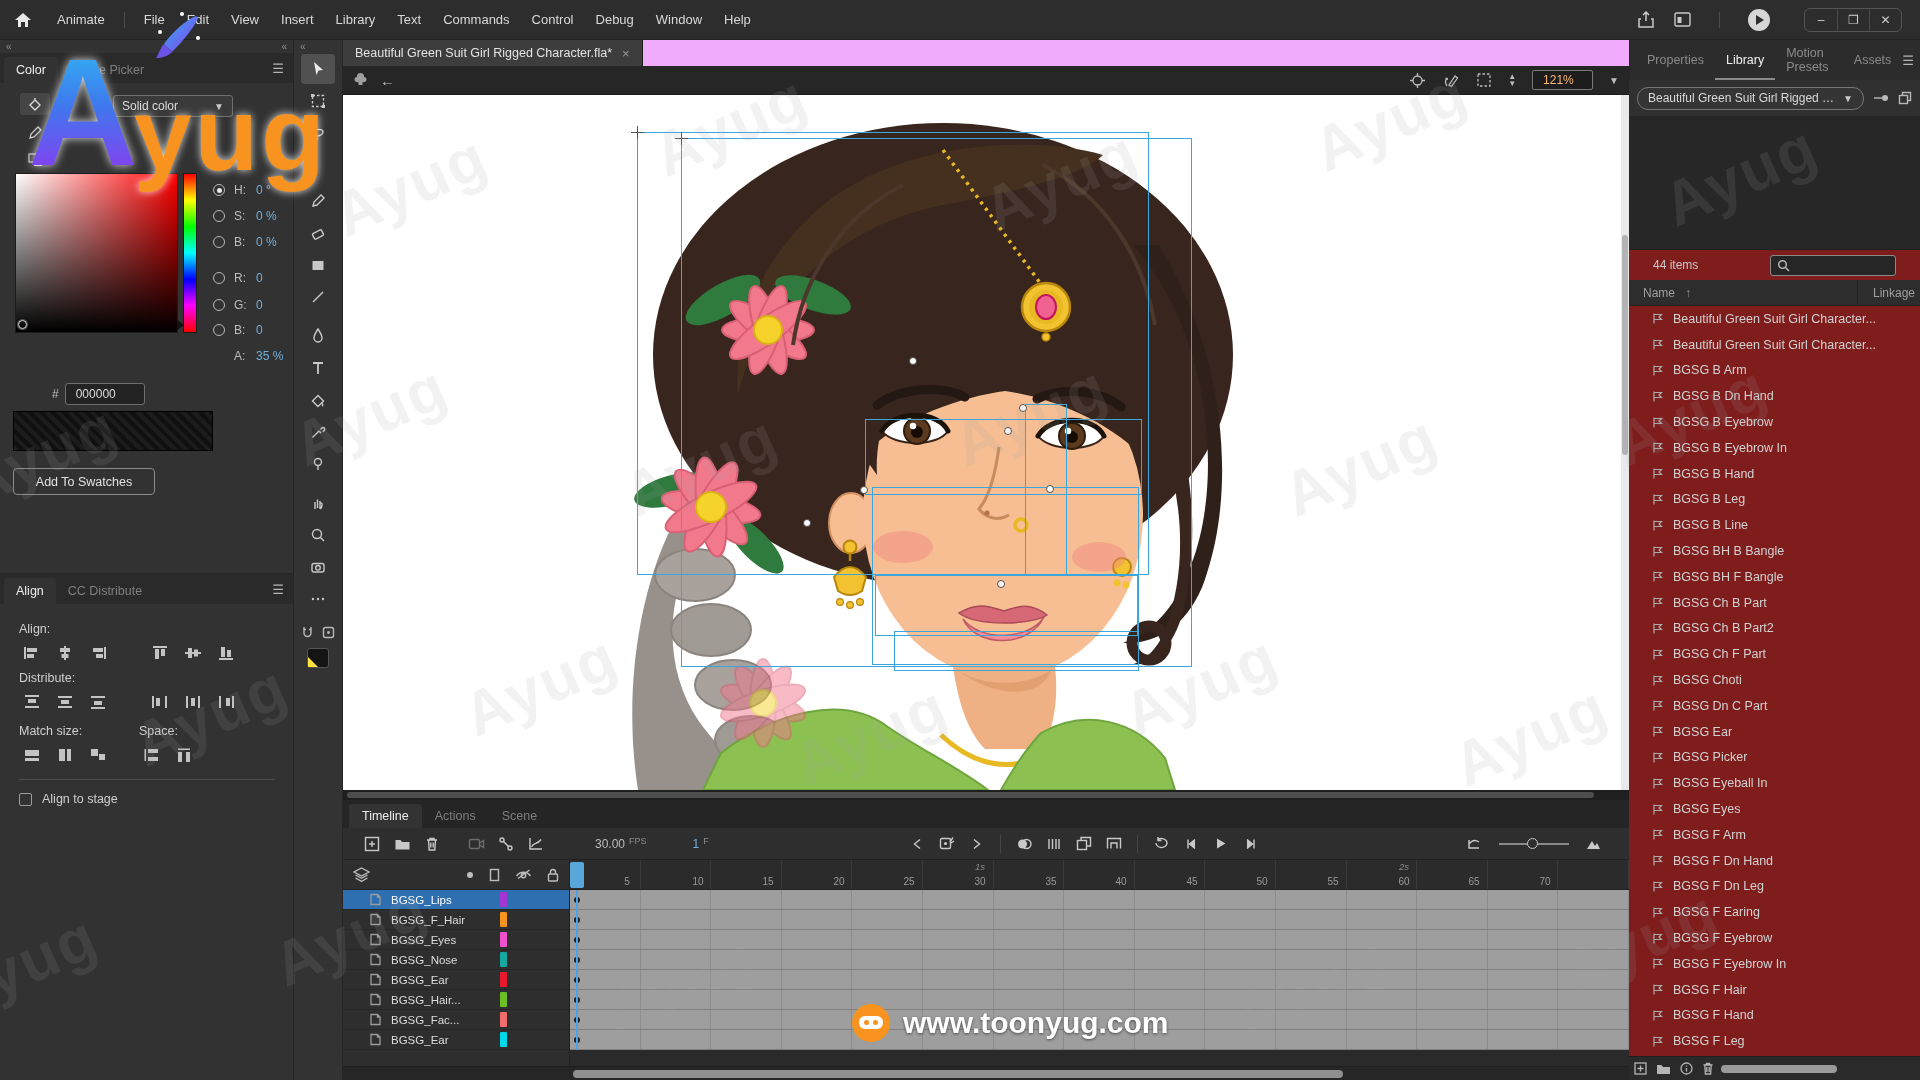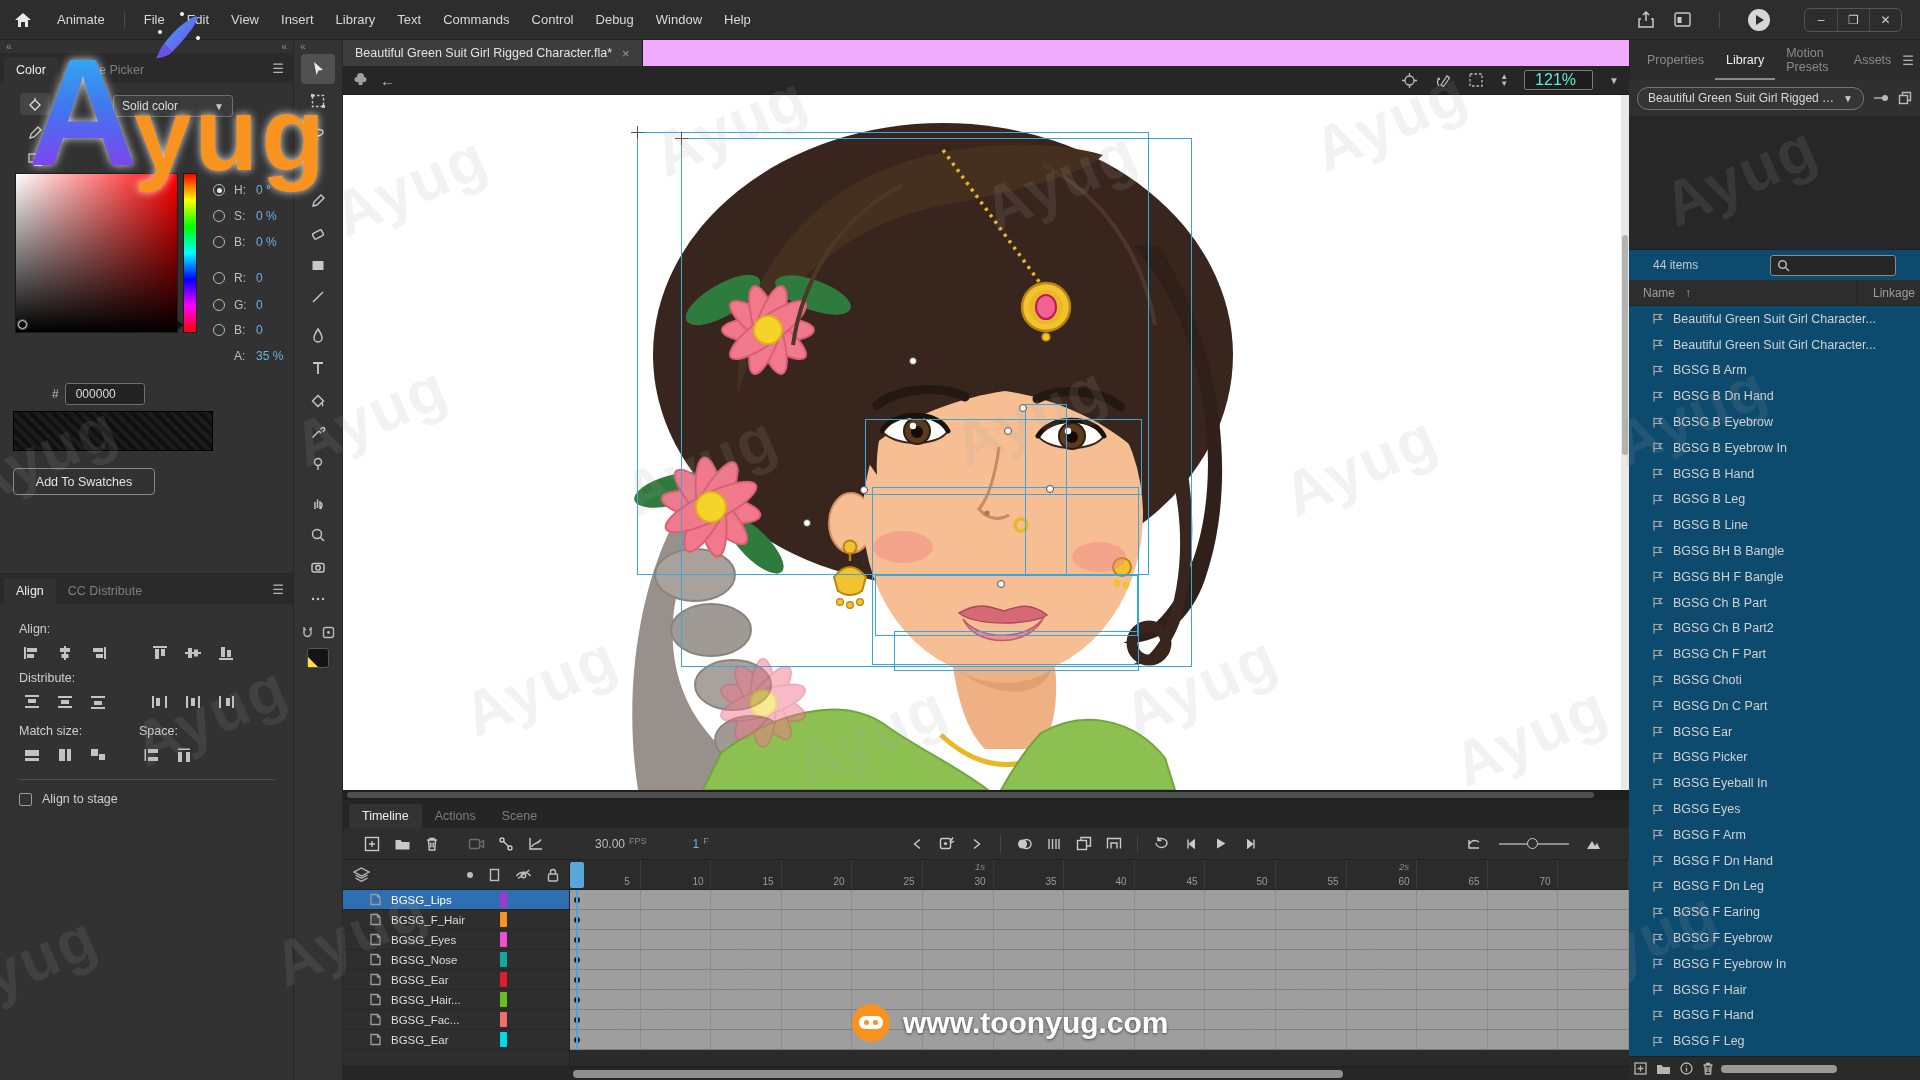--- a/index.html
+++ b/index.html
@@ -18,21 +18,21 @@
   .play-btn span{width:0;height:0;border-left:8px solid #2d2d2d;border-top:5px solid transparent;border-bottom:5px solid transparent;margin-left:2px}
   .win-group{display:flex;border:1px solid #555;border-radius:6px;overflow:hidden;margin-left:14px}
   .win-btn{width:32px;height:22px;display:flex;align-items:center;justify-content:center;color:#cfcfcf;font-size:12px;border-left:1px solid #4a4a4a}
   .win-btn:first-child{border-left:none}
 
   
   .main{display:flex;height:1040px}
   .left-col{width:294px;background:#323232;border-right:1px solid #262626;display:flex;flex-direction:column;position:relative}
   .tools-col{width:49px;background:#333;border-right:1px solid #262626;display:flex;flex-direction:column;align-items:center}
   .center-col{flex:1;display:flex;flex-direction:column;min-width:0}
-  .right-col{width:291px;background:#0c4a6e;display:flex;flex-direction:column}
+  .right-col{width:291px;background:#7f1d1d;display:flex;flex-direction:column}
 
   .collapse-strip{height:13px;display:flex;justify-content:space-between;padding:0 6px;font-size:10px;color:#8e8e8e;line-height:13px}
 
   
   .ptabs{height:30px;background:#2a2a2a;display:flex;align-items:flex-end;padding-left:4px;position:relative}
   .ptab{height:26px;padding:0 12px;display:flex;align-items:center;font-size:12.5px;color:#7f7f7f}
   .ptab.active{background:#323232;color:#ededed;border-radius:3px 3px 0 0}
   .ptabs .ham{position:absolute;right:8px;top:8px;color:#b5b5b5;font-size:13px;letter-spacing:1px}
 
   
@@ -87,21 +87,21 @@
   
   .doc-tabbar{height:26px;background:#f0abfc;display:flex;align-items:flex-end}
   .doc-tab{height:26px;background:#3d3d3d;padding:0 12px;display:flex;align-items:center;gap:10px;font-size:12.5px;color:#e3e3e3;border-right:1px solid #1b1b1b}
   .doc-close{color:#9a9a9a;font-size:13px}
   .edit-bar{height:29px;background:#262626;border-bottom:1px solid #1b1b1b;display:flex;align-items:center;padding:0 10px;gap:12px}
   .crumbs{height:29px;display:flex;align-items:center;gap:12px;background:#202020;padding:0 16px;color:#c9c9c9;font-size:12px}
   .crumb-ic svg{fill:#9f9f9f}
   .eb-right{margin-left:auto;display:flex;align-items:center;gap:16px}
   .eb-ic svg{stroke:#bdbdbd;fill:none;stroke-width:1.3}
   .stepper{display:flex;flex-direction:column;font-size:8px;color:#bdbdbd;line-height:7px}
-  .zoom-box{width:69px;height:20px;background:#1d1d1d;border:1px solid #7a7a7a;border-radius:2px;color:#5eead4;display:flex;align-items:center;padding-left:10px;font-size:16px}
+  .zoom-box{width:61px;height:20px;background:#1d1d1d;border:1px solid #7a7a7a;border-radius:2px;color:#fdba74;display:flex;align-items:center;padding-left:10px;font-size:12px}
   .zoom-chev{color:#bdbdbd;font-size:10px}
 
   
   .stage{flex:1;position:relative;background:#ffffff;overflow:hidden}
   .sel{position:absolute;border:1px solid #3aa6de}
   .hdl{position:absolute;width:8px;height:8px;background:#fff;border:1.5px solid #4d4d4d;border-radius:50%}
   .cross{position:absolute;width:13px;height:13px}
   .cross::before{content:"";position:absolute;left:6px;top:0;width:1px;height:13px;background:#555}
   .cross::after{content:"";position:absolute;left:0;top:6px;width:13px;height:1px;background:#555}
   .stage-vscroll{position:absolute;right:0;top:0;width:8px;height:100%;background:#e9e9e9}

